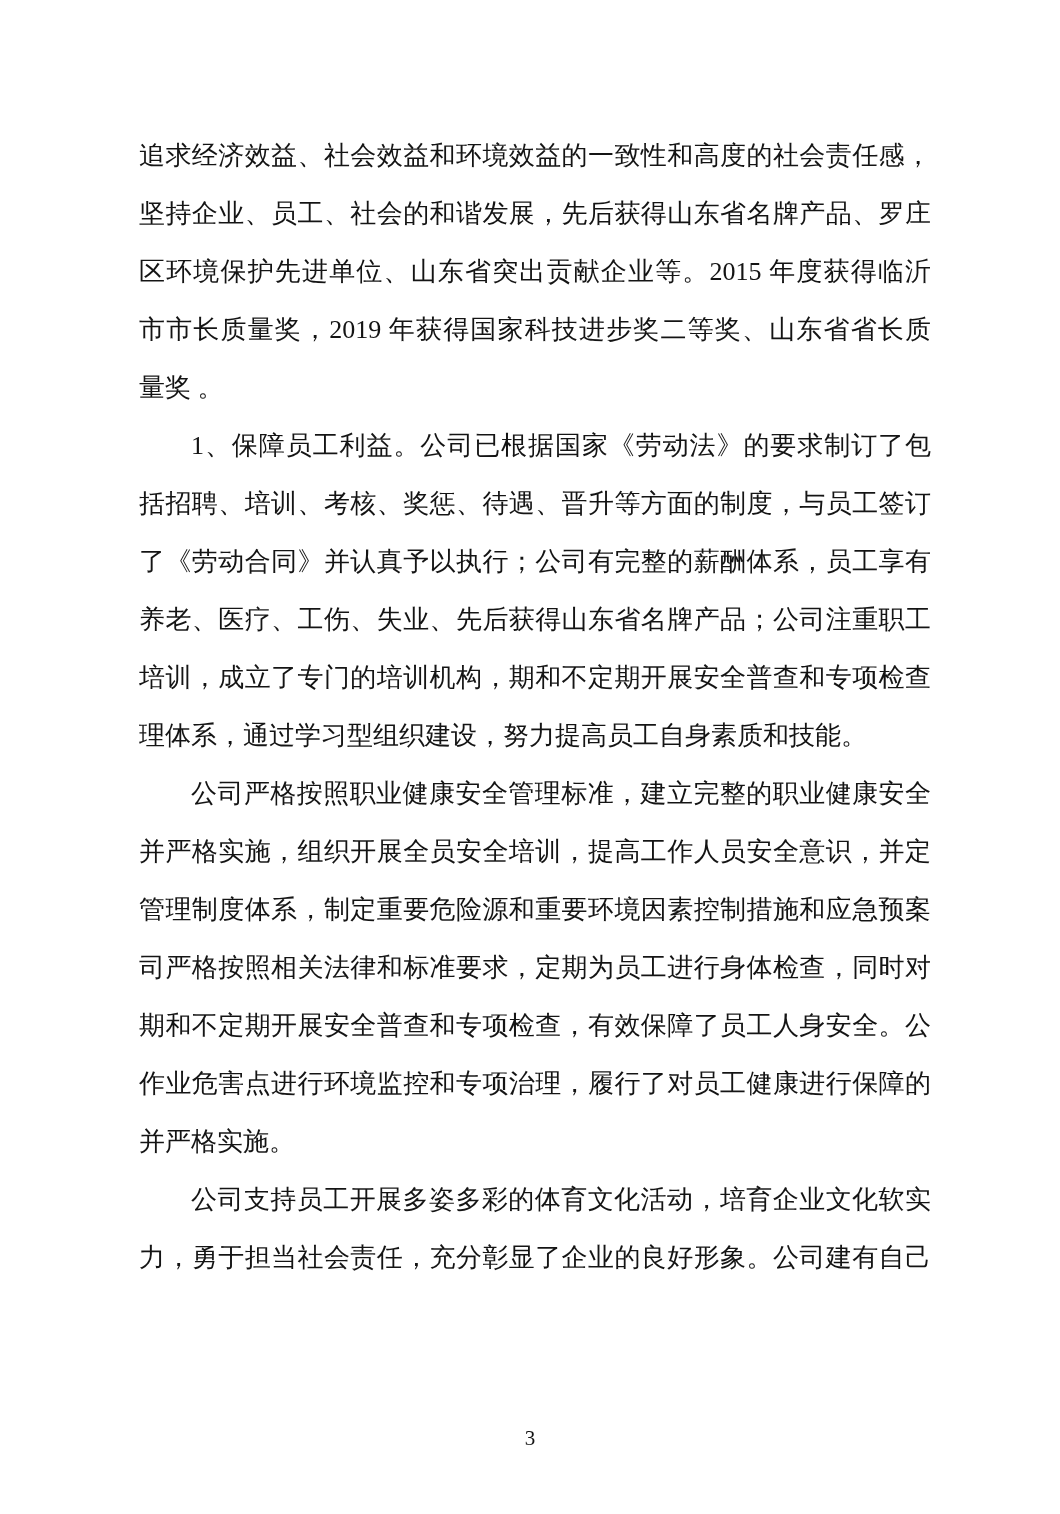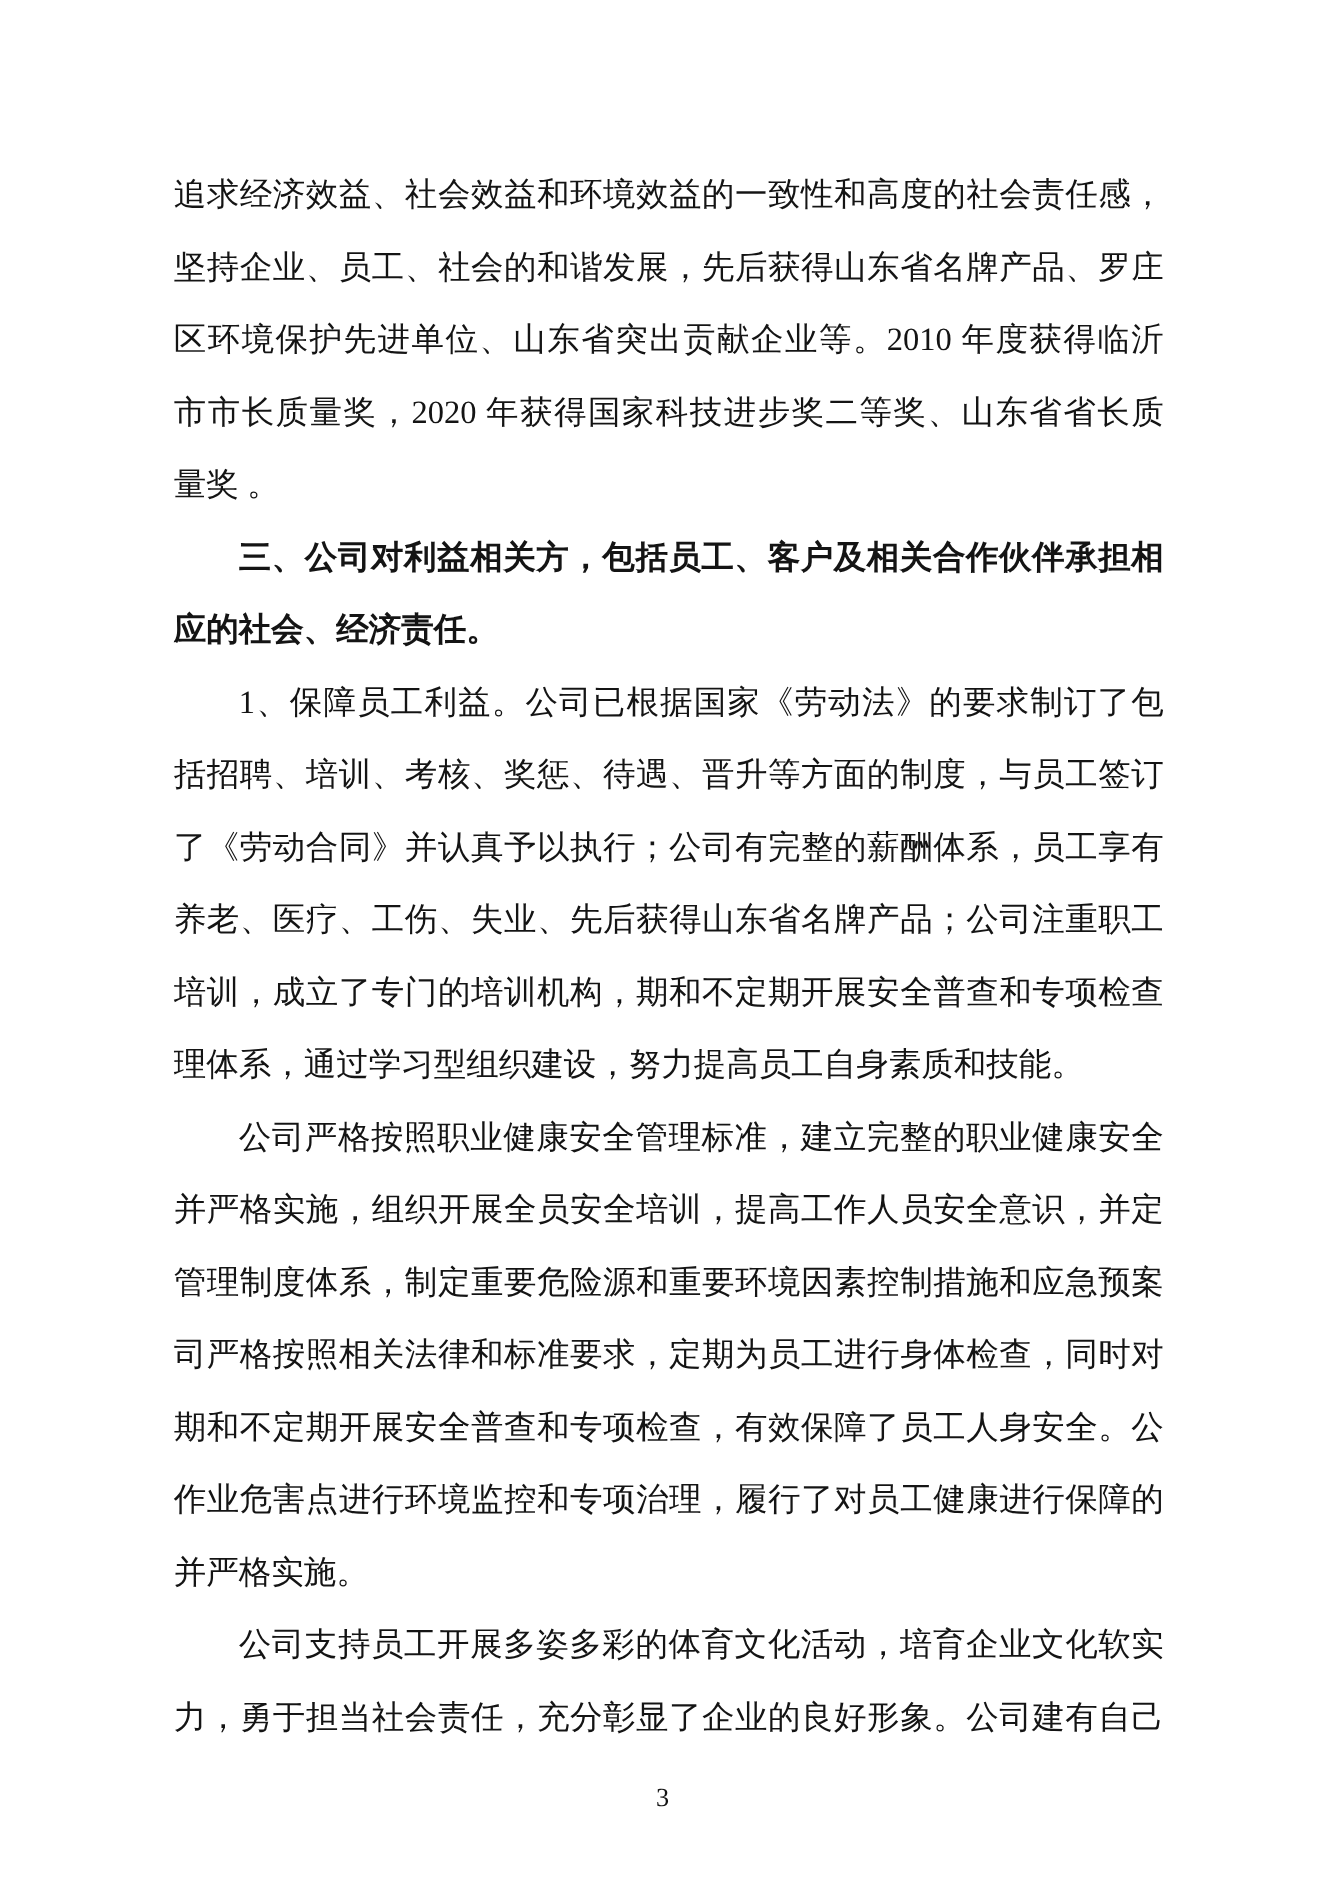--- a/index.html
+++ b/index.html
@@ -55,27 +55,23 @@
   }
 </style>
 </head>
 <body>
 
 <div class="page">
   <div class="doc-body">
       <div class="paragraph">
         <div class="line justify">追求经济效益、社会效益和环境效益的一致性和高度的社会责任感，</div>
         <div class="line justify">坚持企业、员工、社会的和谐发展，先后获得山东省名牌产品、罗庄</div>
-        <div class="line justify">区环境保护先进单位、山东省突出贡献企业等。2010 年度获得临沂</div>
-        <div class="line justify">市市长质量奖，2020 年获得国家科技进步奖二等奖、山东省省长质</div>
+        <div class="line justify">区环境保护先进单位、山东省突出贡献企业等。2015 年度获得临沂</div>
+        <div class="line justify">市市长质量奖，2019 年获得国家科技进步奖二等奖、山东省省长质</div>
         <div class="line">量奖 。</div>
-      </div>
-      <div class="paragraph bold">
-        <div class="line justify indent">三、公司对利益相关方，包括员工、客户及相关合作伙伴承担相</div>
-        <div class="line">应的社会、经济责任。</div>
       </div>
       <div class="paragraph">
         <div class="line justify indent">1、保障员工利益。公司已根据国家《劳动法》的要求制订了包</div>
         <div class="line justify">括招聘、培训、考核、奖惩、待遇、晋升等方面的制度，与员工签订</div>
         <div class="line justify">了《劳动合同》并认真予以执行；公司有完整的薪酬体系，员工享有</div>
         <div class="line justify">养老、医疗、工伤、失业、先后获得山东省名牌产品；公司注重职工</div>
         <div class="line justify">培训，成立了专门的培训机构，期和不定期开展安全普查和专项检查</div>
         <div class="line">理体系，通过学习型组织建设，努力提高员工自身素质和技能。</div>
       </div>
       <div class="paragraph">

